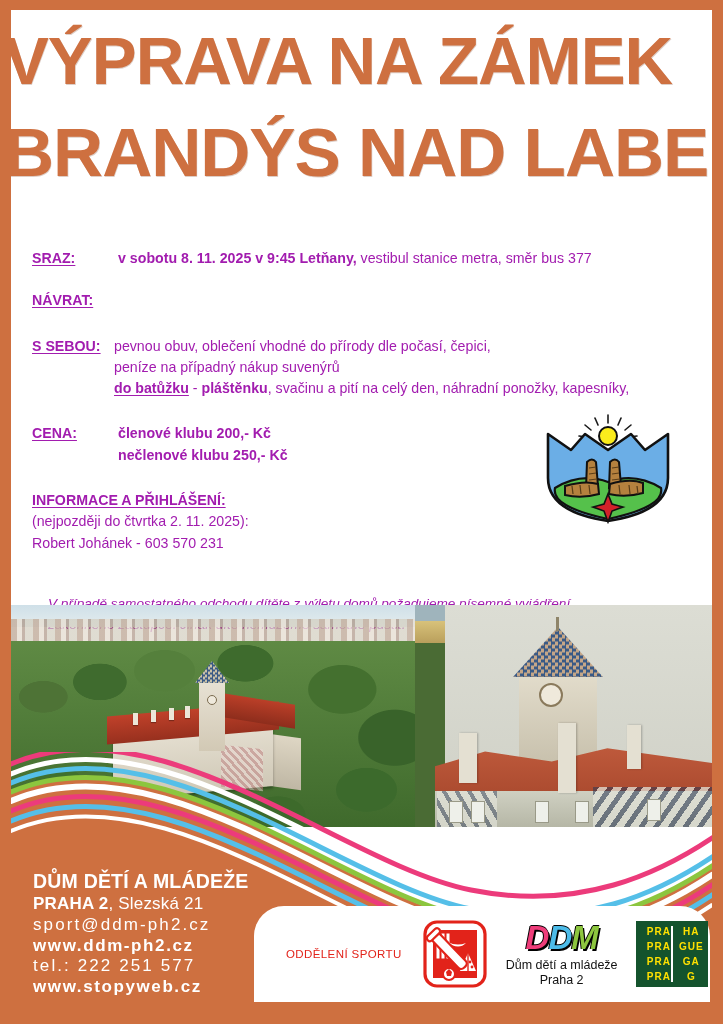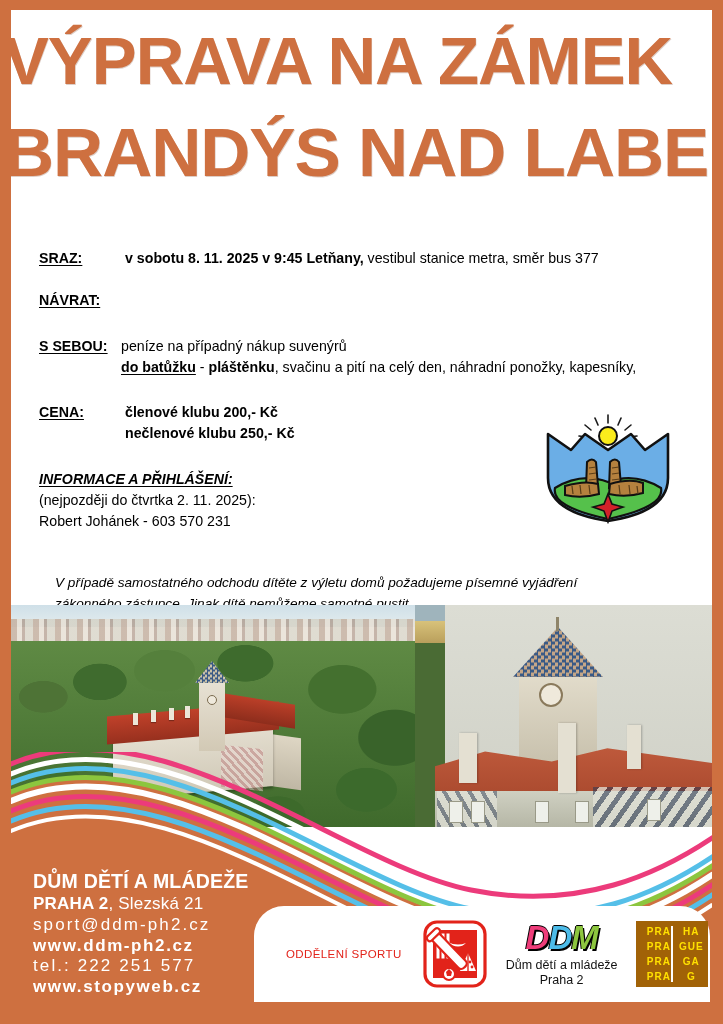--- a/index.html
+++ b/index.html
@@ -37,23 +37,23 @@
     line-height:1.0;
     white-space:nowrap;
     text-shadow:0.6px 0.6px 0 rgba(120,60,30,.25);
   }
   .title-line.l1 { font-size:66px; transform:scaleX(1.02); }
   .title-line.l2 { font-size:68px; margin-top:24px; transform:scaleX(1.02); }
 
   
   .info {
     position:absolute;
-    left:28px; top:238px;
+    left:21px; top:238px;
     width:650px;
-    color:#000000;
+    color:#a21caf;
     font-size:14.2px;
     line-height:1.5;
   }
   .row { display:flex; margin-bottom:5px; }
   .lbl {
     font-weight:bold;
     text-decoration:underline;
     text-underline-offset:2px;
     white-space:nowrap;
     flex:0 0 auto;
@@ -64,21 +64,20 @@
   .val { flex:1 1 auto; }
   .b { font-weight:bold; }
   .u { text-decoration:underline; text-underline-offset:2px; }
   .gap-sm { height:16px; }
   .gap-md { height:19px; }
 
   .sec-head {
     font-weight:bold;
     text-decoration:underline;
     text-underline-offset:2px;
-    font-style:italic;
   }
 
   .note {
     margin-top:39px;
     font-style:italic;
     font-size:13.6px;
     line-height:1.55;
     padding-left:16px;
   }
 
@@ -277,21 +276,21 @@
     line-height:1; white-space:nowrap;
     font-style:italic;
   }
   .ddm-letters span { text-shadow:1.6px 1.6px 0 #000, -1px 0 0 #000, 0 -1px 0 #000; }
   .ddm-sub {
     font-size:12.5px; color:#111; line-height:1.2; margin-top:4px;
   }
   .praha {
     margin-left:18px; margin-right:6px;
     width:72px; height:66px;
-    background:#a16207;
+    background:#14532d;
     display:flex; flex:0 0 auto;
     position:relative;
     padding-left:7px;
   }
   .praha-col {
     flex:1; display:flex; flex-direction:column;
     justify-content:center; align-items:center;
     color:#ffe000; font-size:10px; font-weight:bold;
     line-height:1.5; letter-spacing:1px;
   }
@@ -322,20 +321,21 @@
 
       <div class="row">
         <div class="lbl w2">NÁVRAT:</div>
       </div>
 
       <div class="gap-md"></div>
 
       <div class="row">
         <div class="lbl w3">S SEBOU:</div>
         <div class="val">
+          <div>pevnou obuv, oblečení vhodné do přírody dle počasí, čepici,</div>
           <div>peníze na případný nákup suvenýrů</div>
           <div><span class="b u">do batůžku</span><span> - </span><span class="b">pláštěnku</span><span>, svačinu a pití na celý den, náhradní ponožky, kapesníky,</span></div>
         </div>
       </div>
 
       <div class="gap-md"></div>
 
       <div class="row">
         <div class="lbl w1">CENA:</div>
         <div class="val">

